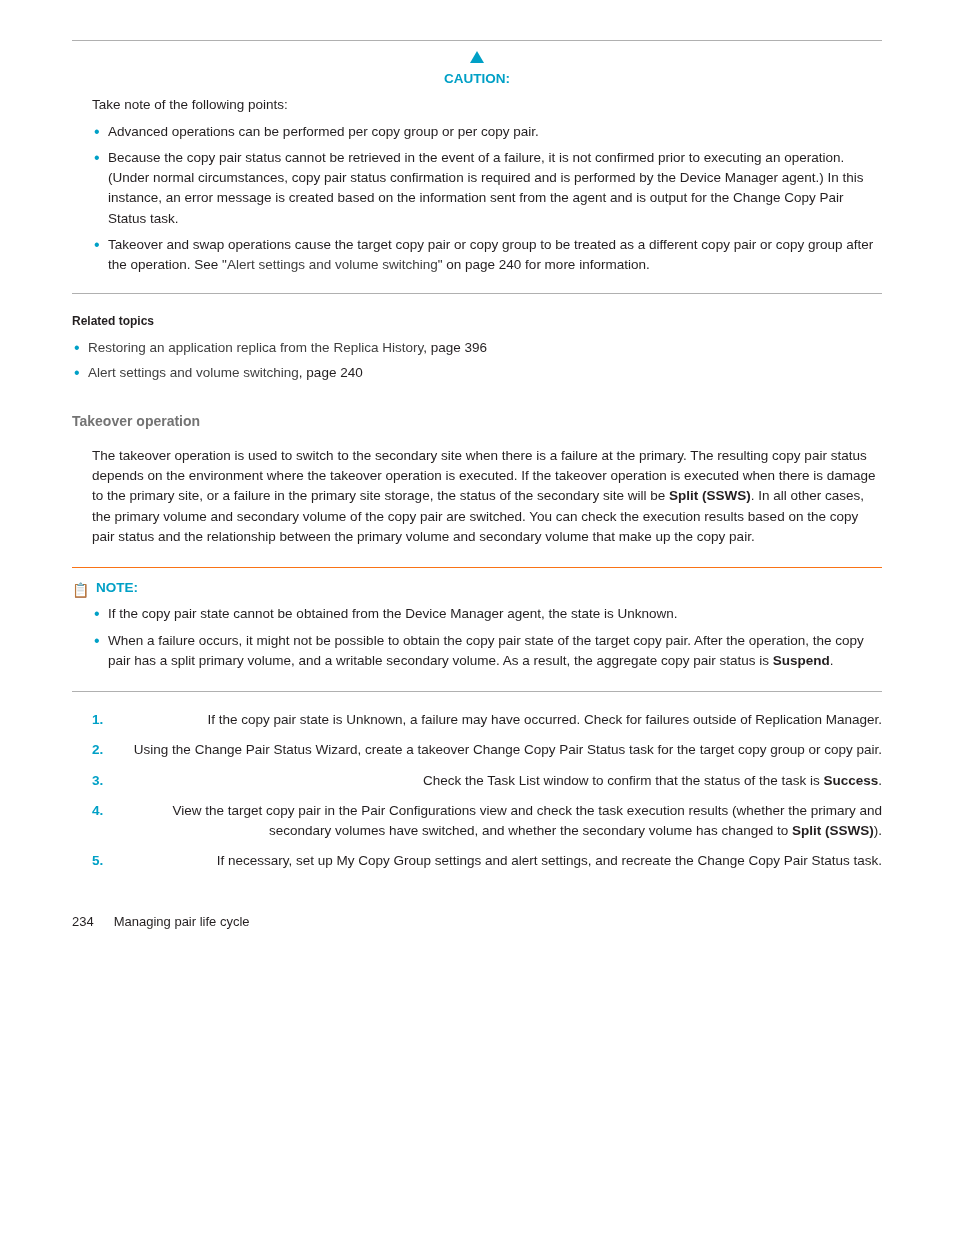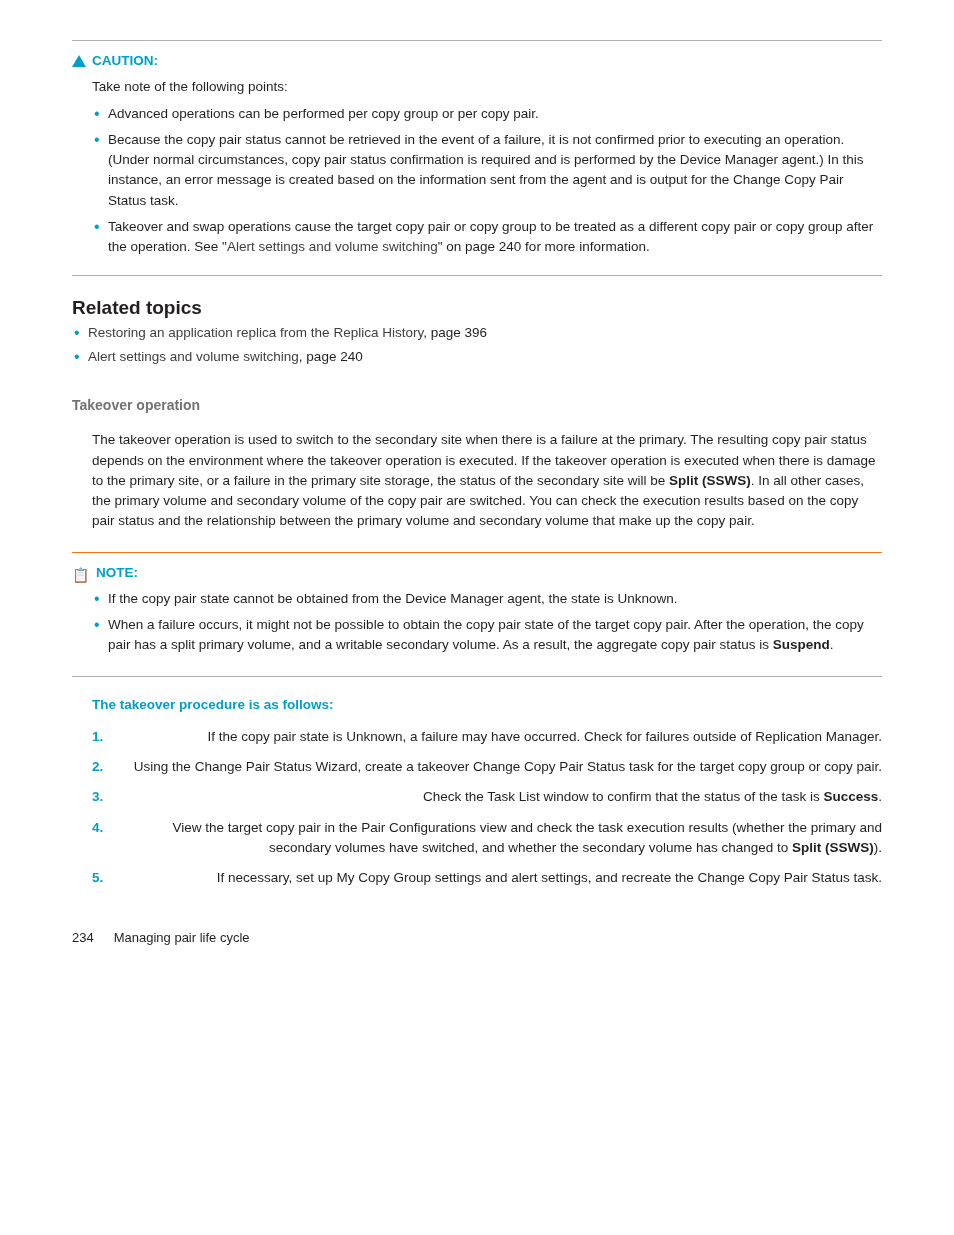--- a/index.html
+++ b/index.html
@@ -24,20 +24,21 @@
       margin-bottom: 18px;
     }
     .caution-title {
       color: #00a0c6;
       font-weight: bold;
       font-size: 13.5px;
       display: flex;
       align-items: center;
       gap: 6px;
       margin-bottom: 6px;
+      flex-direction: column;
     }
     .caution-triangle {
       width: 0;
       height: 0;
       border-left: 7px solid transparent;
       border-right: 7px solid transparent;
       border-bottom: 12px solid #00a0c6;
       display: inline-block;
       flex-shrink: 0;
     }
@@ -72,22 +73,22 @@
       border-top: 1px solid #b0b0b0;
       margin: 18px 0;
     }
 
     
     .related-topics {
       margin-bottom: 28px;
     }
     .related-topics-title {
       font-weight: bold;
-      font-size: 19px;
-      margin-bottom: 0;
+      font-size: 12px;
+      margin-bottom: 8px;
     }
     .related-topics ul {
       list-style: none;
       padding-left: 0;
     }
     .related-topics ul li {
       padding-left: 16px;
       position: relative;
       margin-bottom: 4px;
     }
@@ -278,21 +279,20 @@
         <li>
           When a failure occurs, it might not be possible to obtain the copy pair state of the target copy pair. After the operation, the copy pair has a split primary volume, and a writable secondary volume. As a result, the aggregate copy pair status is <strong>Suspend</strong>.
         </li>
       </ul>
     </div>
   </div>
 
   <hr class="divider">
 
   <div>
-    <div class="procedure-heading">The takeover procedure is as follows:</div>
     <ol class="procedure-list">
       <li>
         <span>If the copy pair state is Unknown, a failure may have occurred. Check for failures outside of Replication Manager.</span>
       </li>
       <li>
         <span>Using the Change Pair Status Wizard, create a takeover Change Copy Pair Status task for the target copy group or copy pair.</span>
       </li>
       <li>
         Check the Task List window to confirm that the status of the task is <strong>Success</strong>.
       </li>

